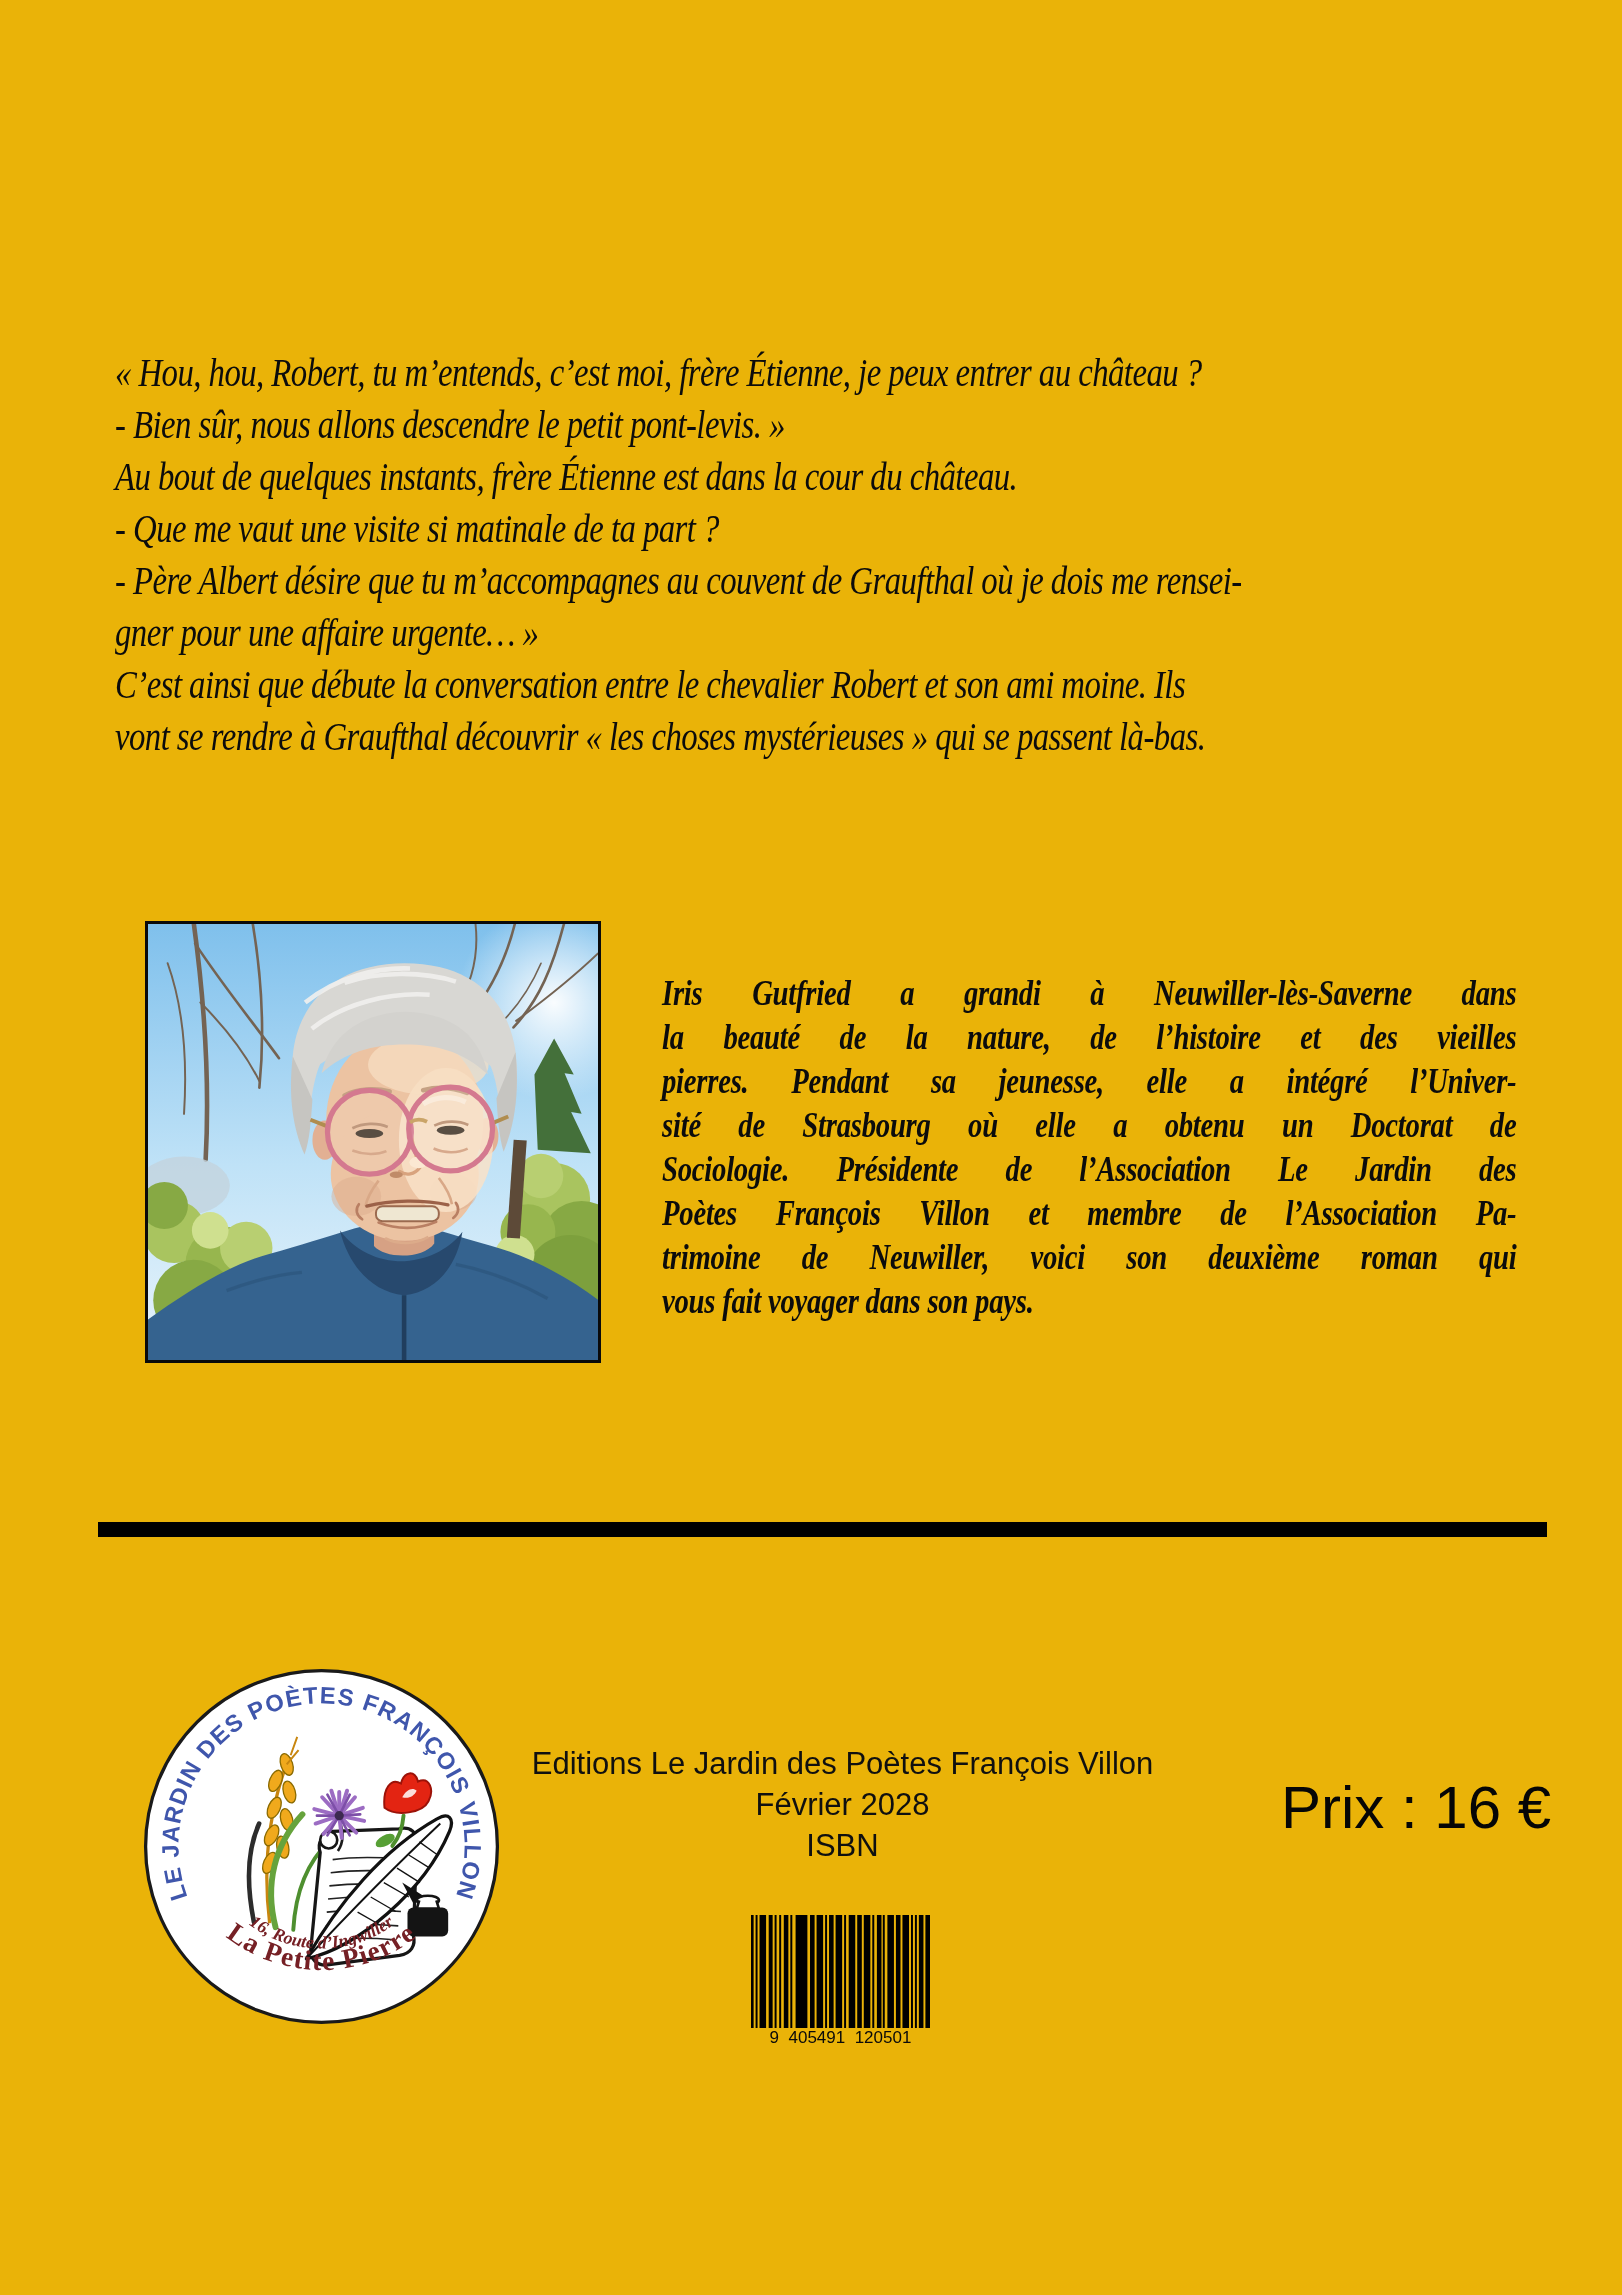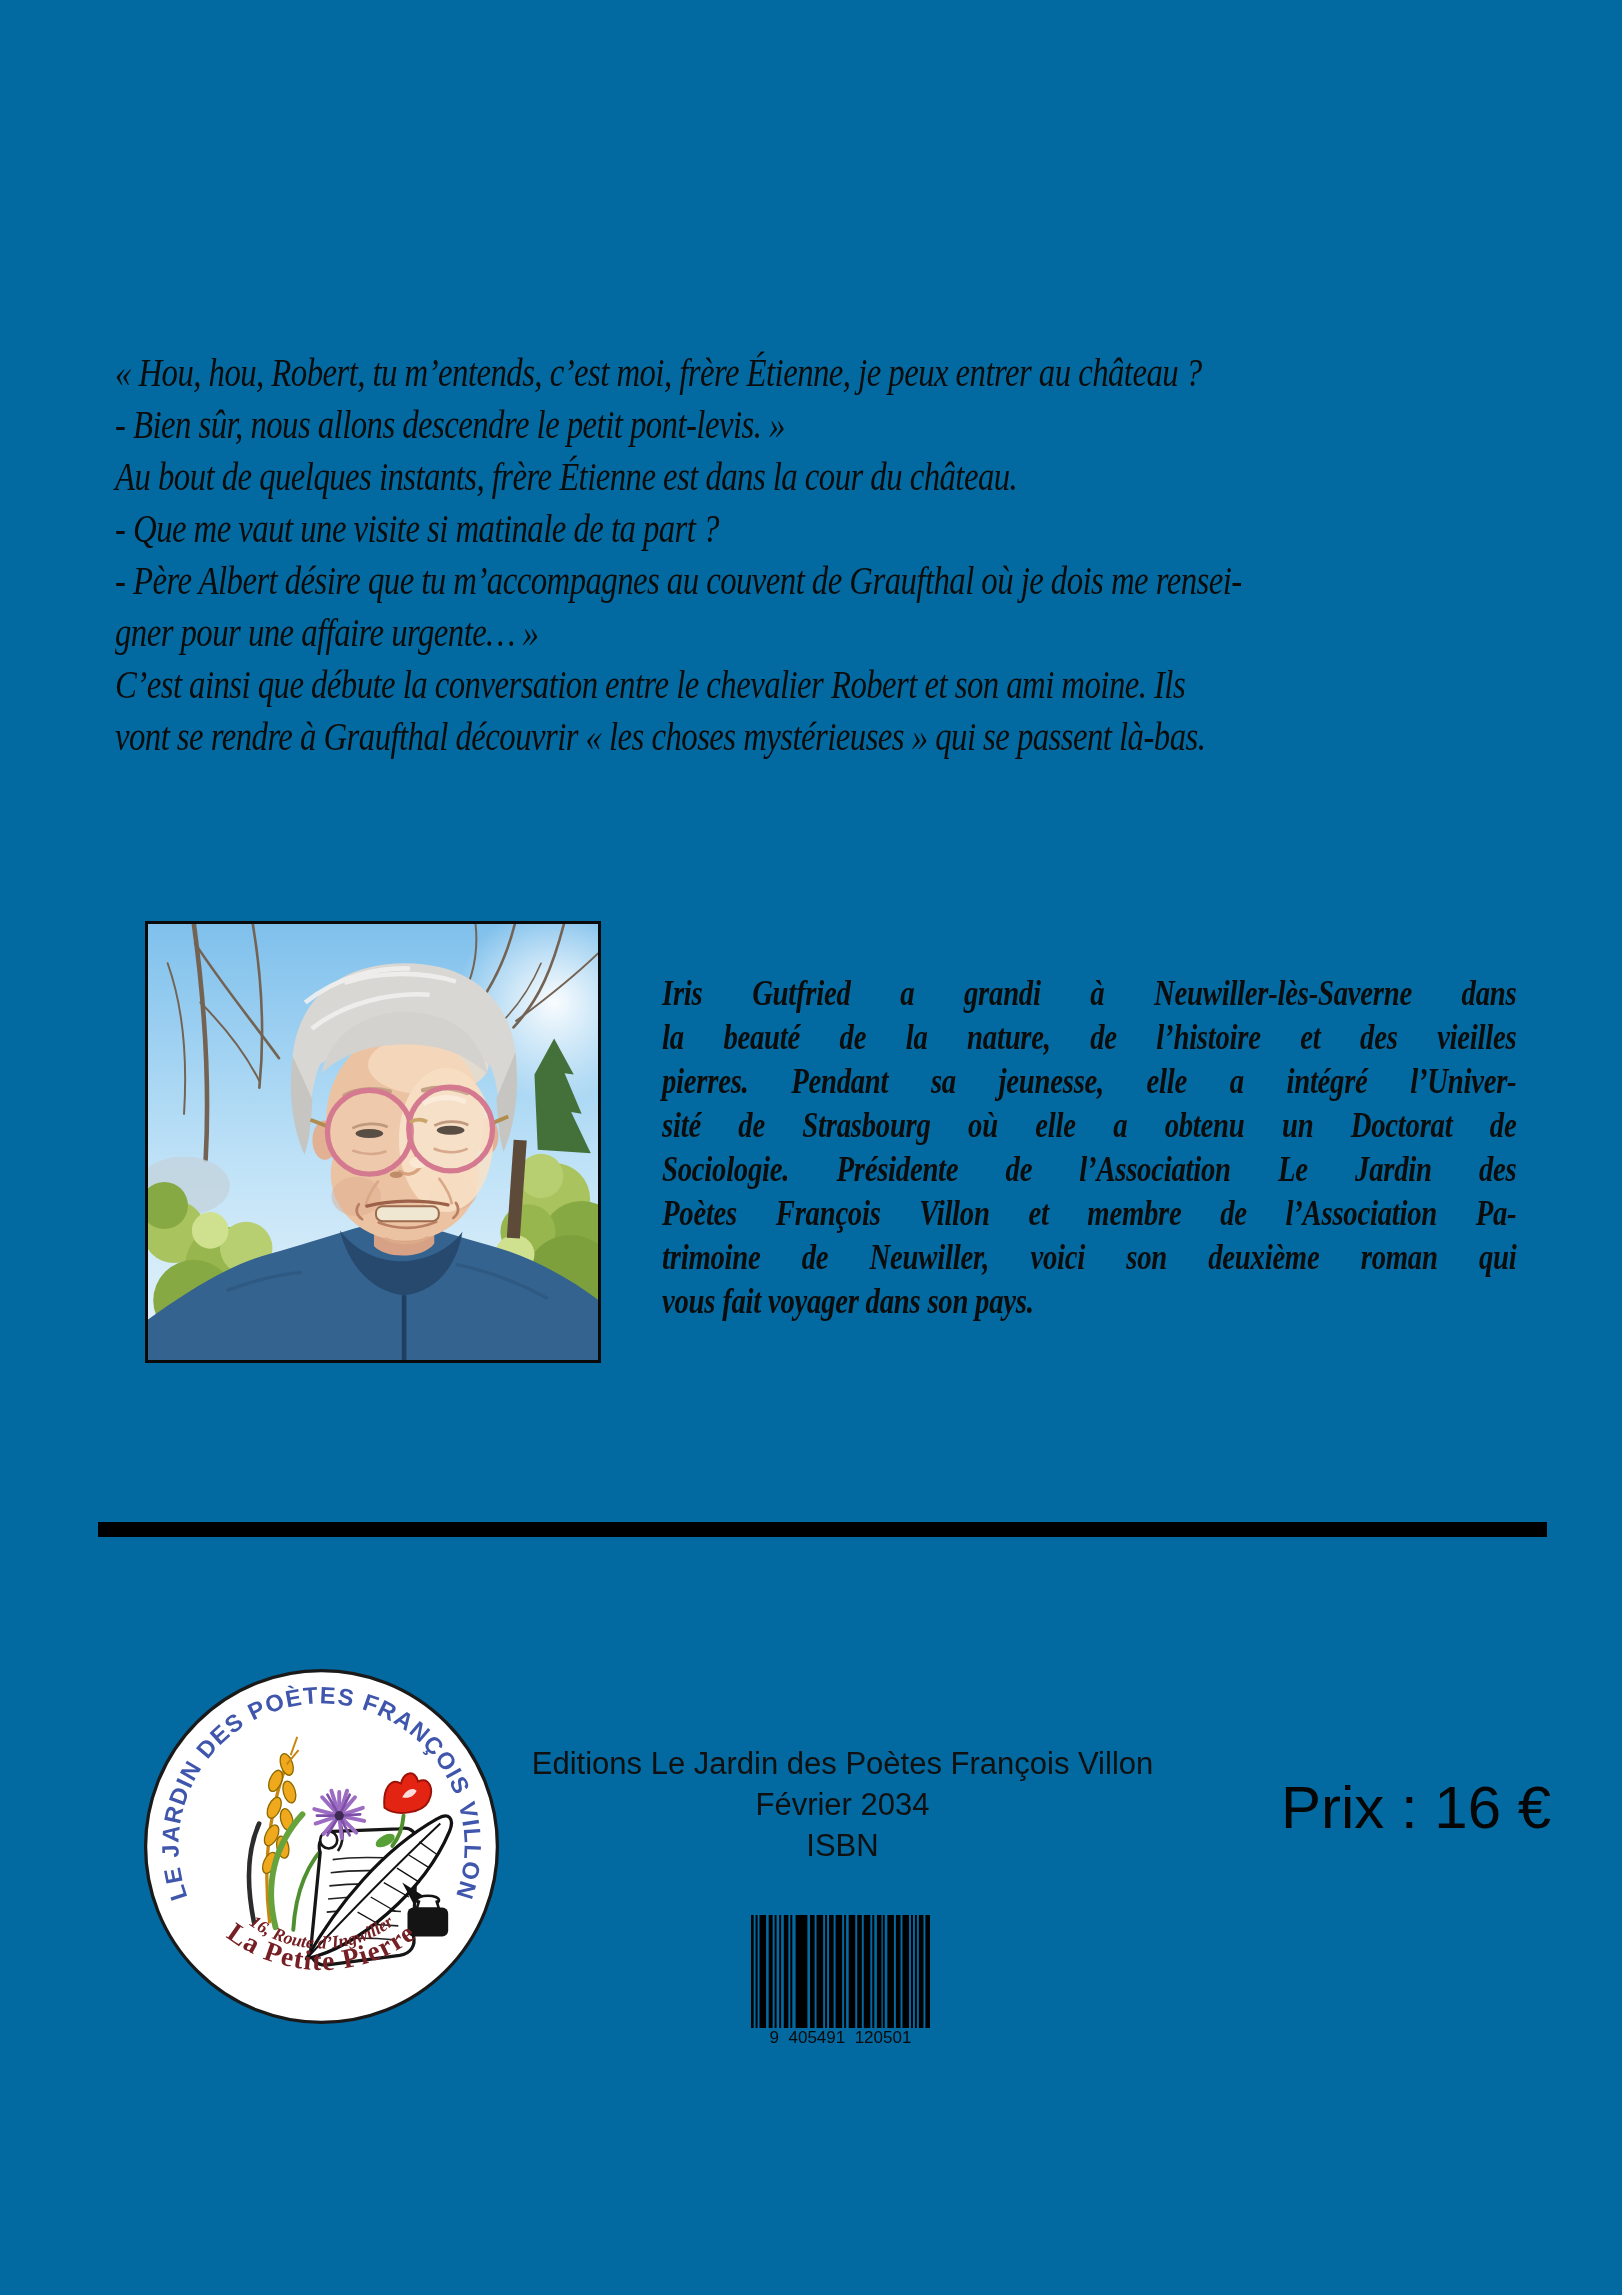--- a/index.html
+++ b/index.html
@@ -1,19 +1,19 @@
 <!DOCTYPE html>
 <html style="font-size:10.5px"><head>
 <meta charset="utf-8">
 <style>
   html,body{margin:0;padding:0;background:#888;}
   .page{
     position:relative;
     width:1623px;height:2295px;
-    background:#0369a1;
+    background:#eab308;
     overflow:hidden;
     font-family:"Liberation Serif", serif;
     color:#000;
   }
   
   .quote{
     position:absolute;left:115px;top:346px;
     width:1780px;
     font-size:41px;line-height:52px;
     font-style:italic;font-weight:400;
@@ -324,21 +324,21 @@
       <text font-family="Liberation Serif, serif" font-size="27" font-weight="bold" font-style="italic" fill="#762025">
         <textPath href="#addr1Path" startOffset="50%" text-anchor="middle">16, Route d’Ingwiller</textPath>
       </text>
       <text font-family="Liberation Serif, serif" font-size="42" font-weight="bold" fill="#762025" letter-spacing="2">
         <textPath href="#addr2Path" startOffset="50%" text-anchor="middle">La Petite Pierre</textPath>
       </text>
     </svg>
   </div>
 
   <div class="imprint">Editions Le Jardin des Poètes François Villon
-Février 2034
+Février 2028
 ISBN</div>
 
   <div class="price">Prix : 16 €</div>
 
   <div class="barcode">
     <svg viewBox="0 0 273 172" preserveAspectRatio="none">
       <g fill="#000">
         <rect x="0" y="0" width="4" height="172"></rect>
           <rect x="7" y="0" width="3" height="172"></rect>
         <rect x="13" y="0" width="10" height="172"></rect>

